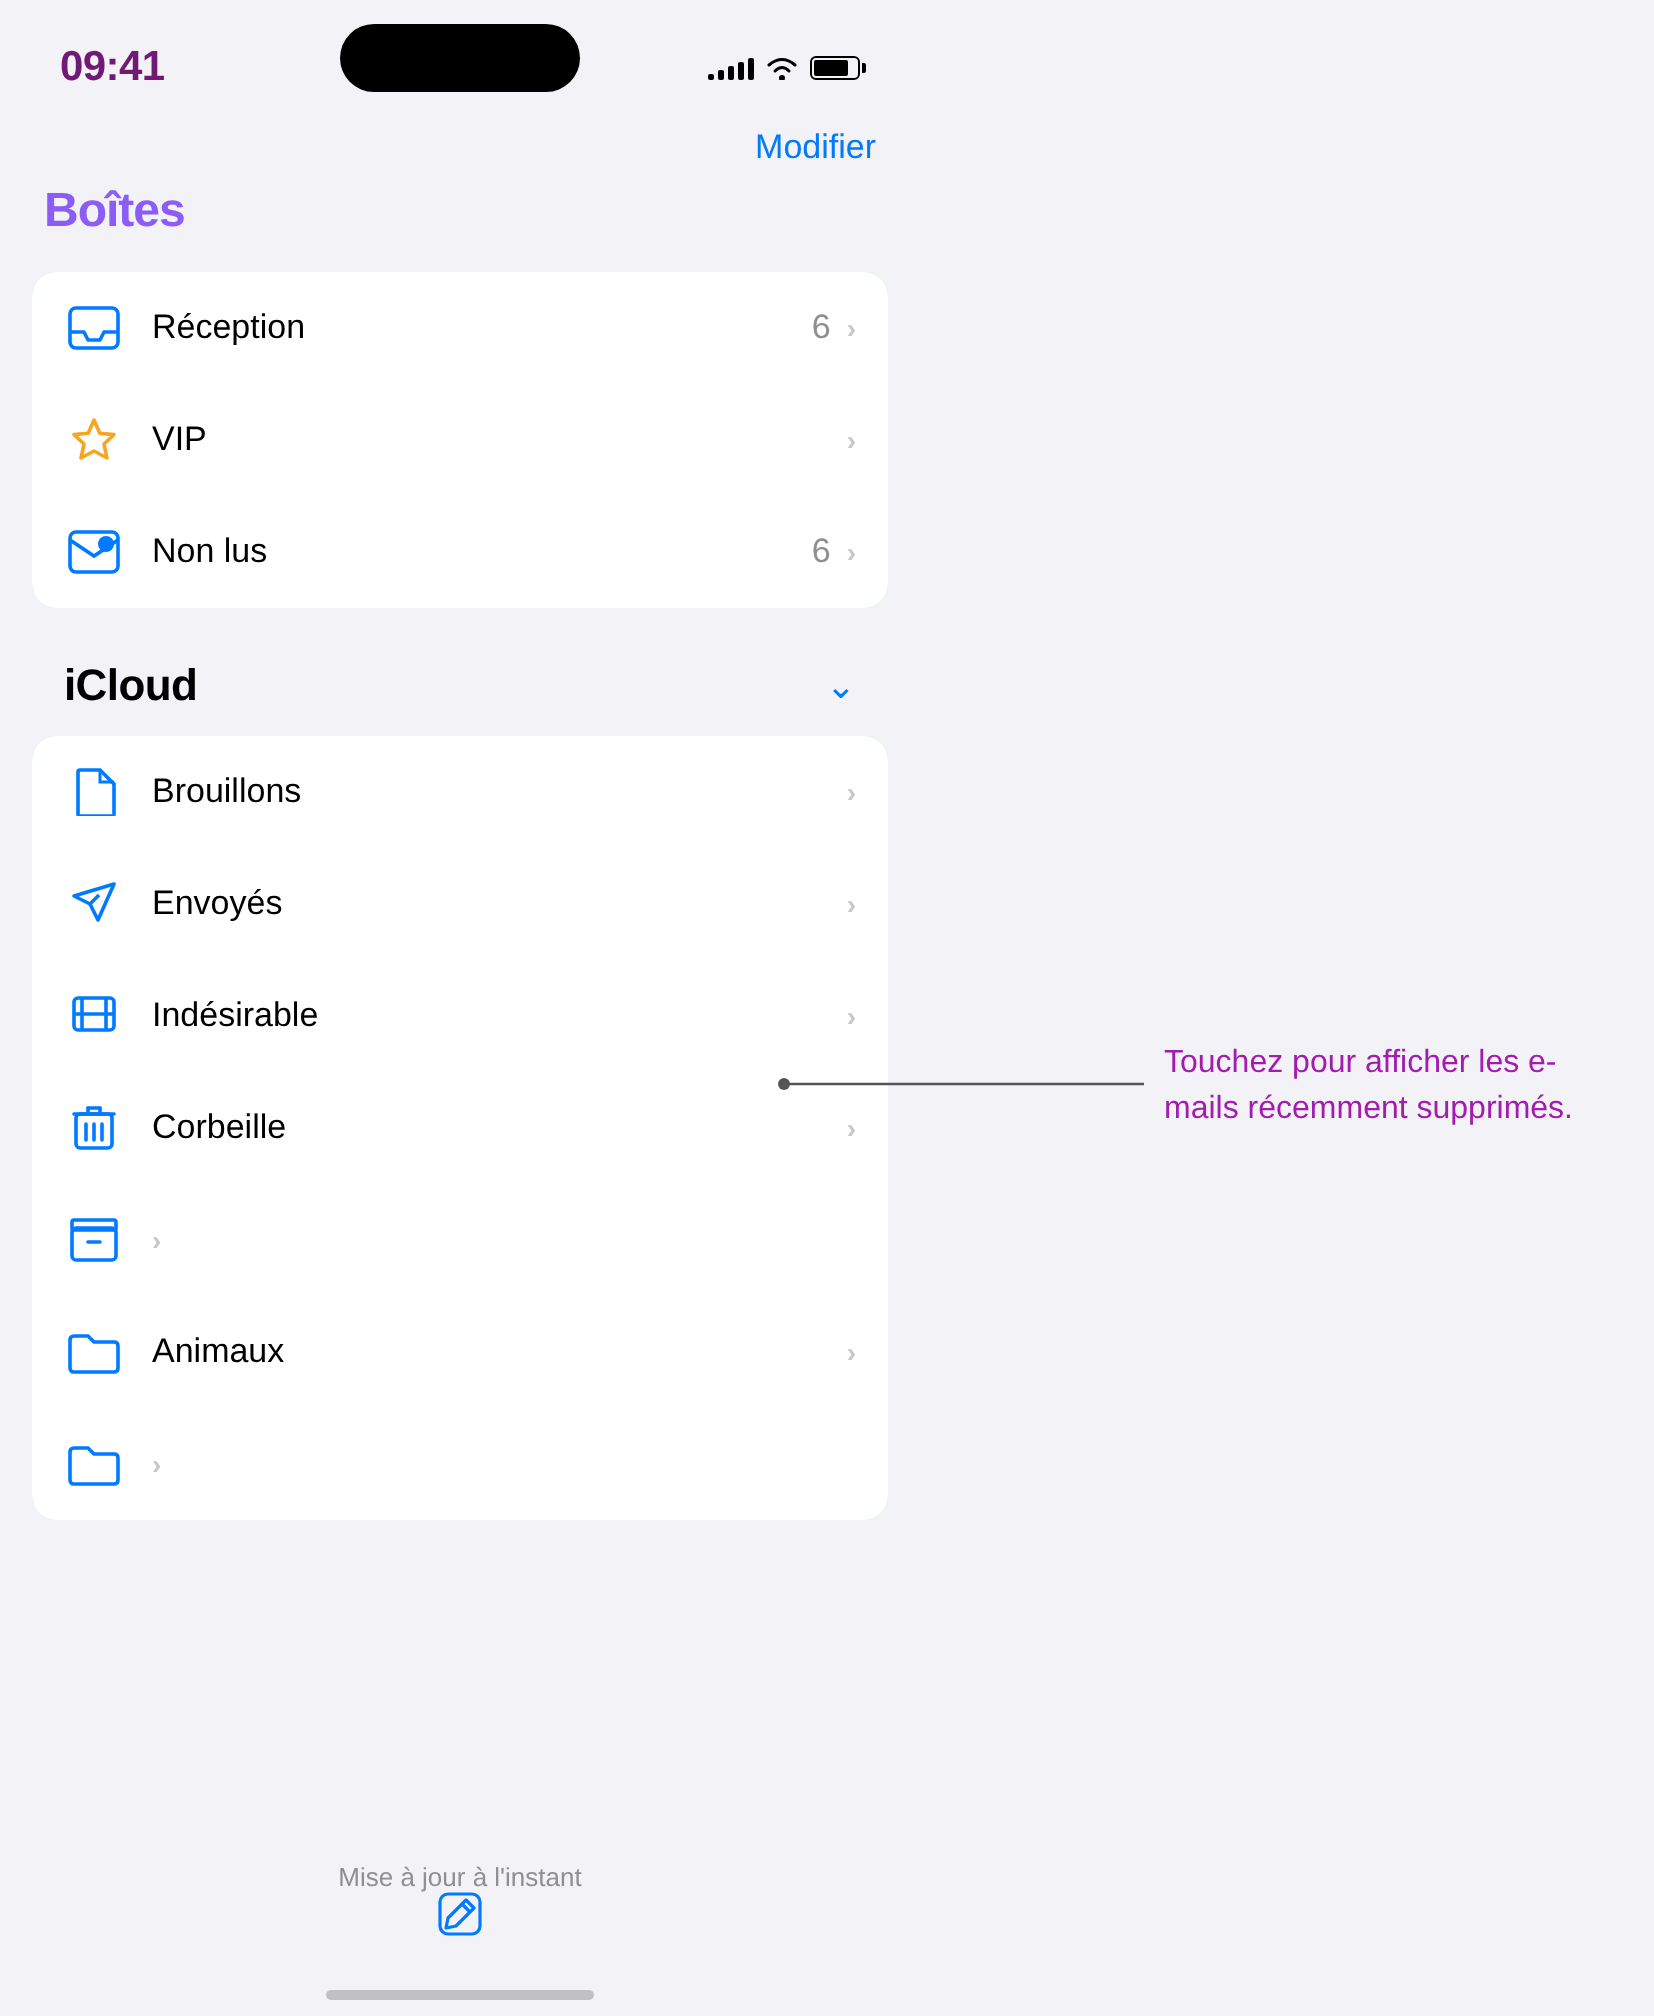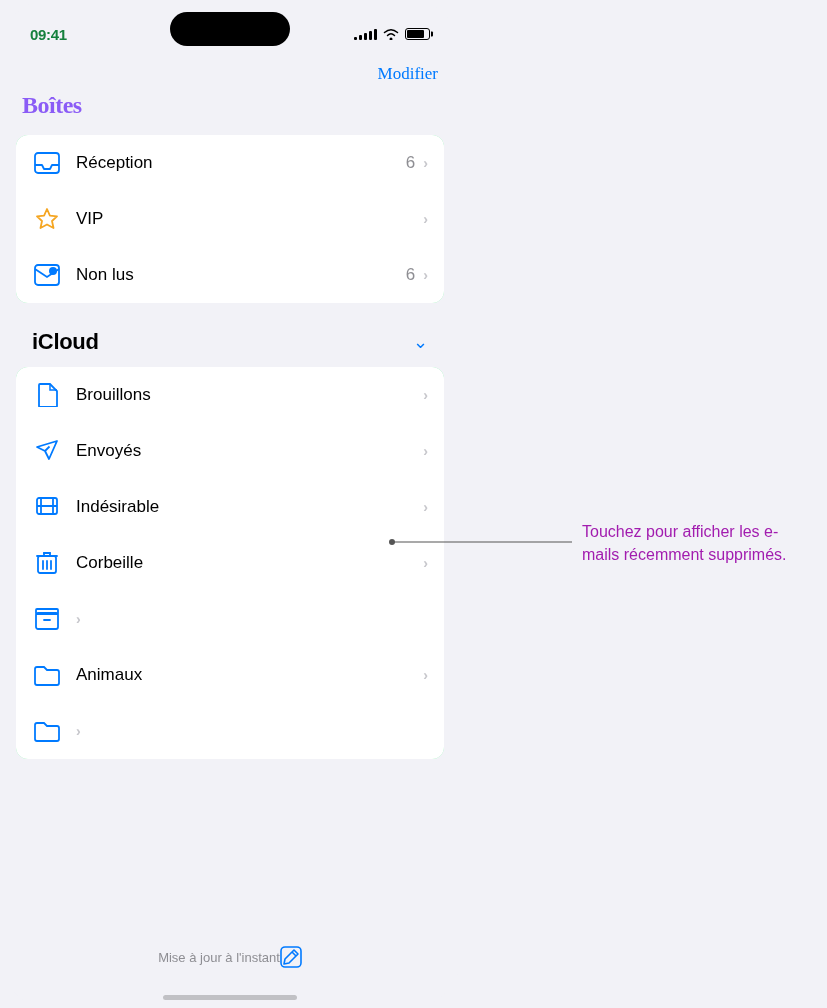--- a/index.html
+++ b/index.html
@@ -16,23 +16,23 @@
     
     .status-bar {
       display: flex;
       justify-content: space-between;
       align-items: center;
       padding: 14px 30px 0 30px;
       height: 54px;
     }
 
     .status-time {
-      font-size: 15px;
+      font-size: 21px;
       font-weight: 600;
-      color: #15803d;
+      color: #701a75;
       letter-spacing: -0.3px;
     }
 
     .status-icons {
       display: flex;
       align-items: center;
       gap: 6px;
     }
 
     .signal-bars {
@@ -86,21 +86,20 @@
       margin: 0 auto 0 auto;
       position: absolute;
       top: 12px;
       left: 50%;
       transform: translateX(-50%);
     }
 
     
     .header {
       padding: 10px 22px 0 22px;
-      font-family: Liberation Serif, serif;
     }
 
     .modify-btn {
       text-align: right;
       margin-bottom: 8px;
     }
 
     .modify-btn span {
       color: #007aff;
       font-size: 17px;
@@ -378,21 +377,21 @@
         <div class="item-icon">
           <svg width="26" height="22" viewBox="0 0 26 22">
             <path d="M1 5 Q1 3 3 3 h7 l3 3 h10 Q25 6 25 8 v11 Q25 21 23 21 H3 Q1 21 1 19 Z" fill="none" stroke="#007aff" stroke-width="1.8"></path>
           </svg>
         </div>
         <span class="chevron">›</span>
       </div>
 
     </div>
 
-    <div style="position:absolute; bottom:40px; left:0; right:0; display:flex; justify-content:center; align-items:center; gap:0;">
+    <div style="position:absolute; bottom:40px; left:0; right:0; display:flex; justify-content:center; align-items:center; gap:0;flex-direction:column;">
       <span class="footer-text">Mise à jour à l'instant</span>
       <span style="color:#007aff; font-size:20px;">
         <svg width="22" height="22" viewBox="0 0 22 22">
           <rect x="1" y="1" width="20" height="20" rx="4" fill="none" stroke="#007aff" stroke-width="1.6"></rect>
           <path d="M14 4 L18 8 L9 17 L4 18 L5 13 Z" fill="none" stroke="#007aff" stroke-width="1.6" stroke-linejoin="round"></path>
           <line x1="12" y1="6" x2="16" y2="10" stroke="#007aff" stroke-width="1.6"></line>
         </svg>
       </span>
     </div>
 

